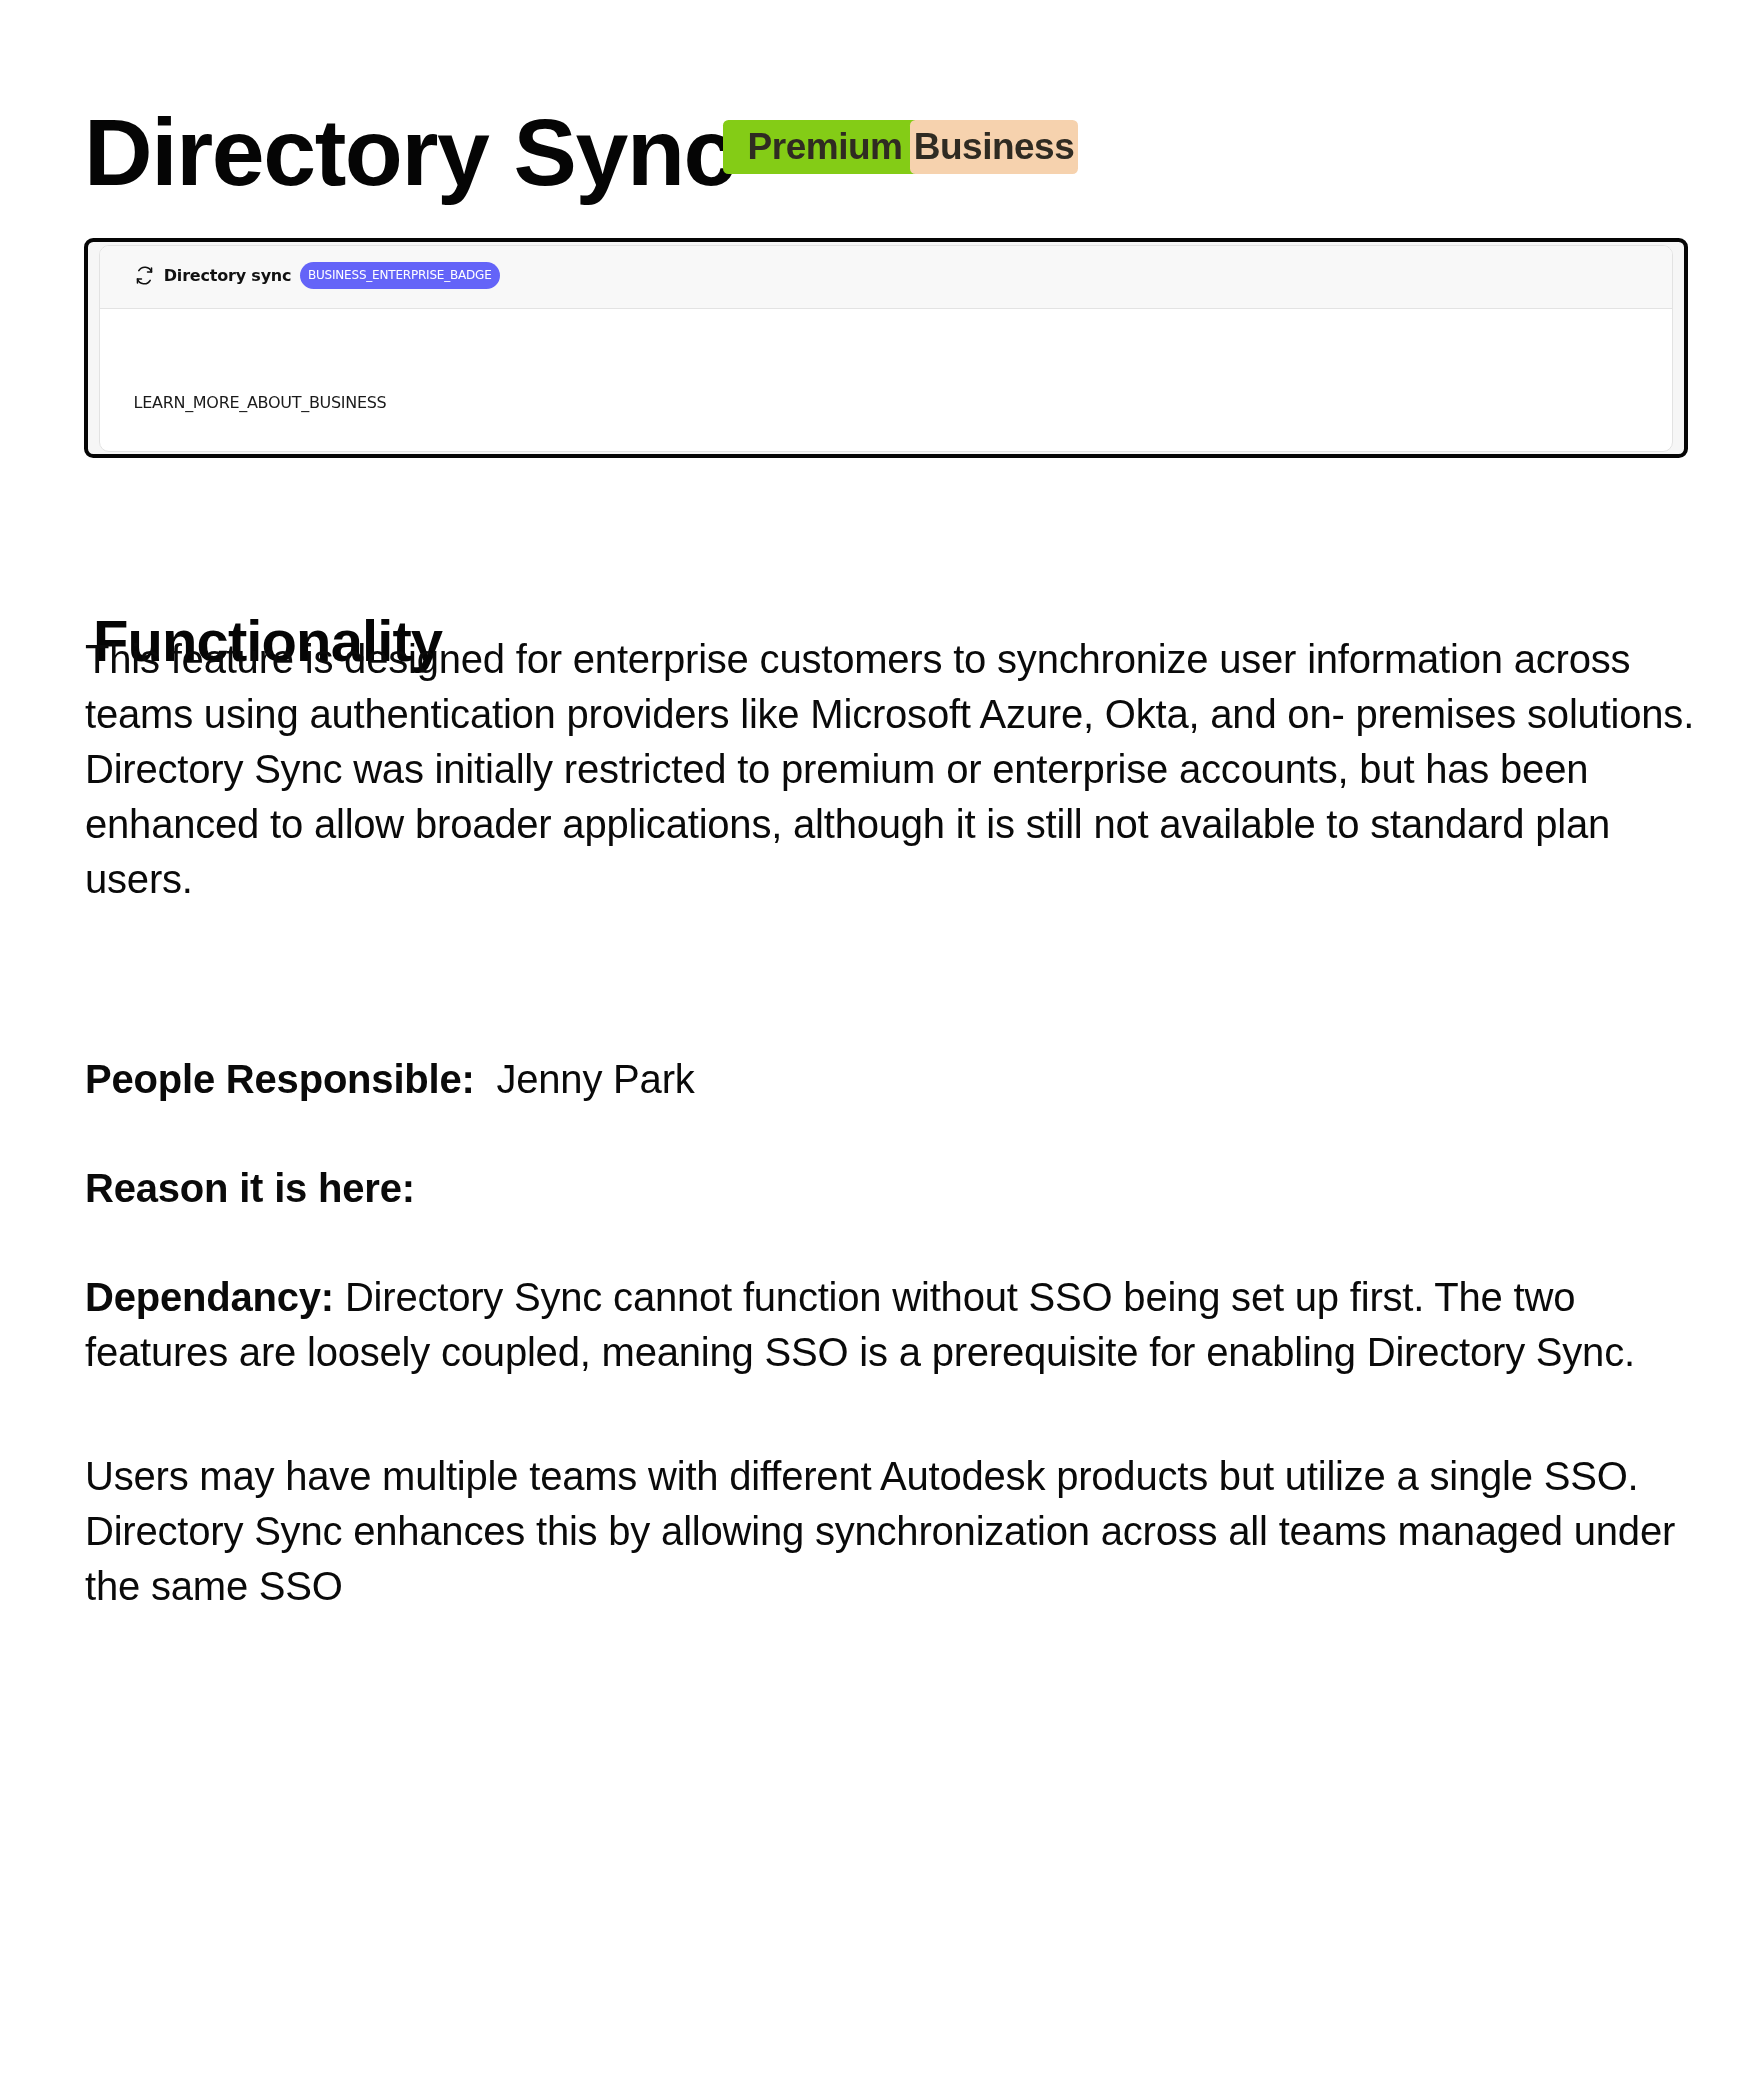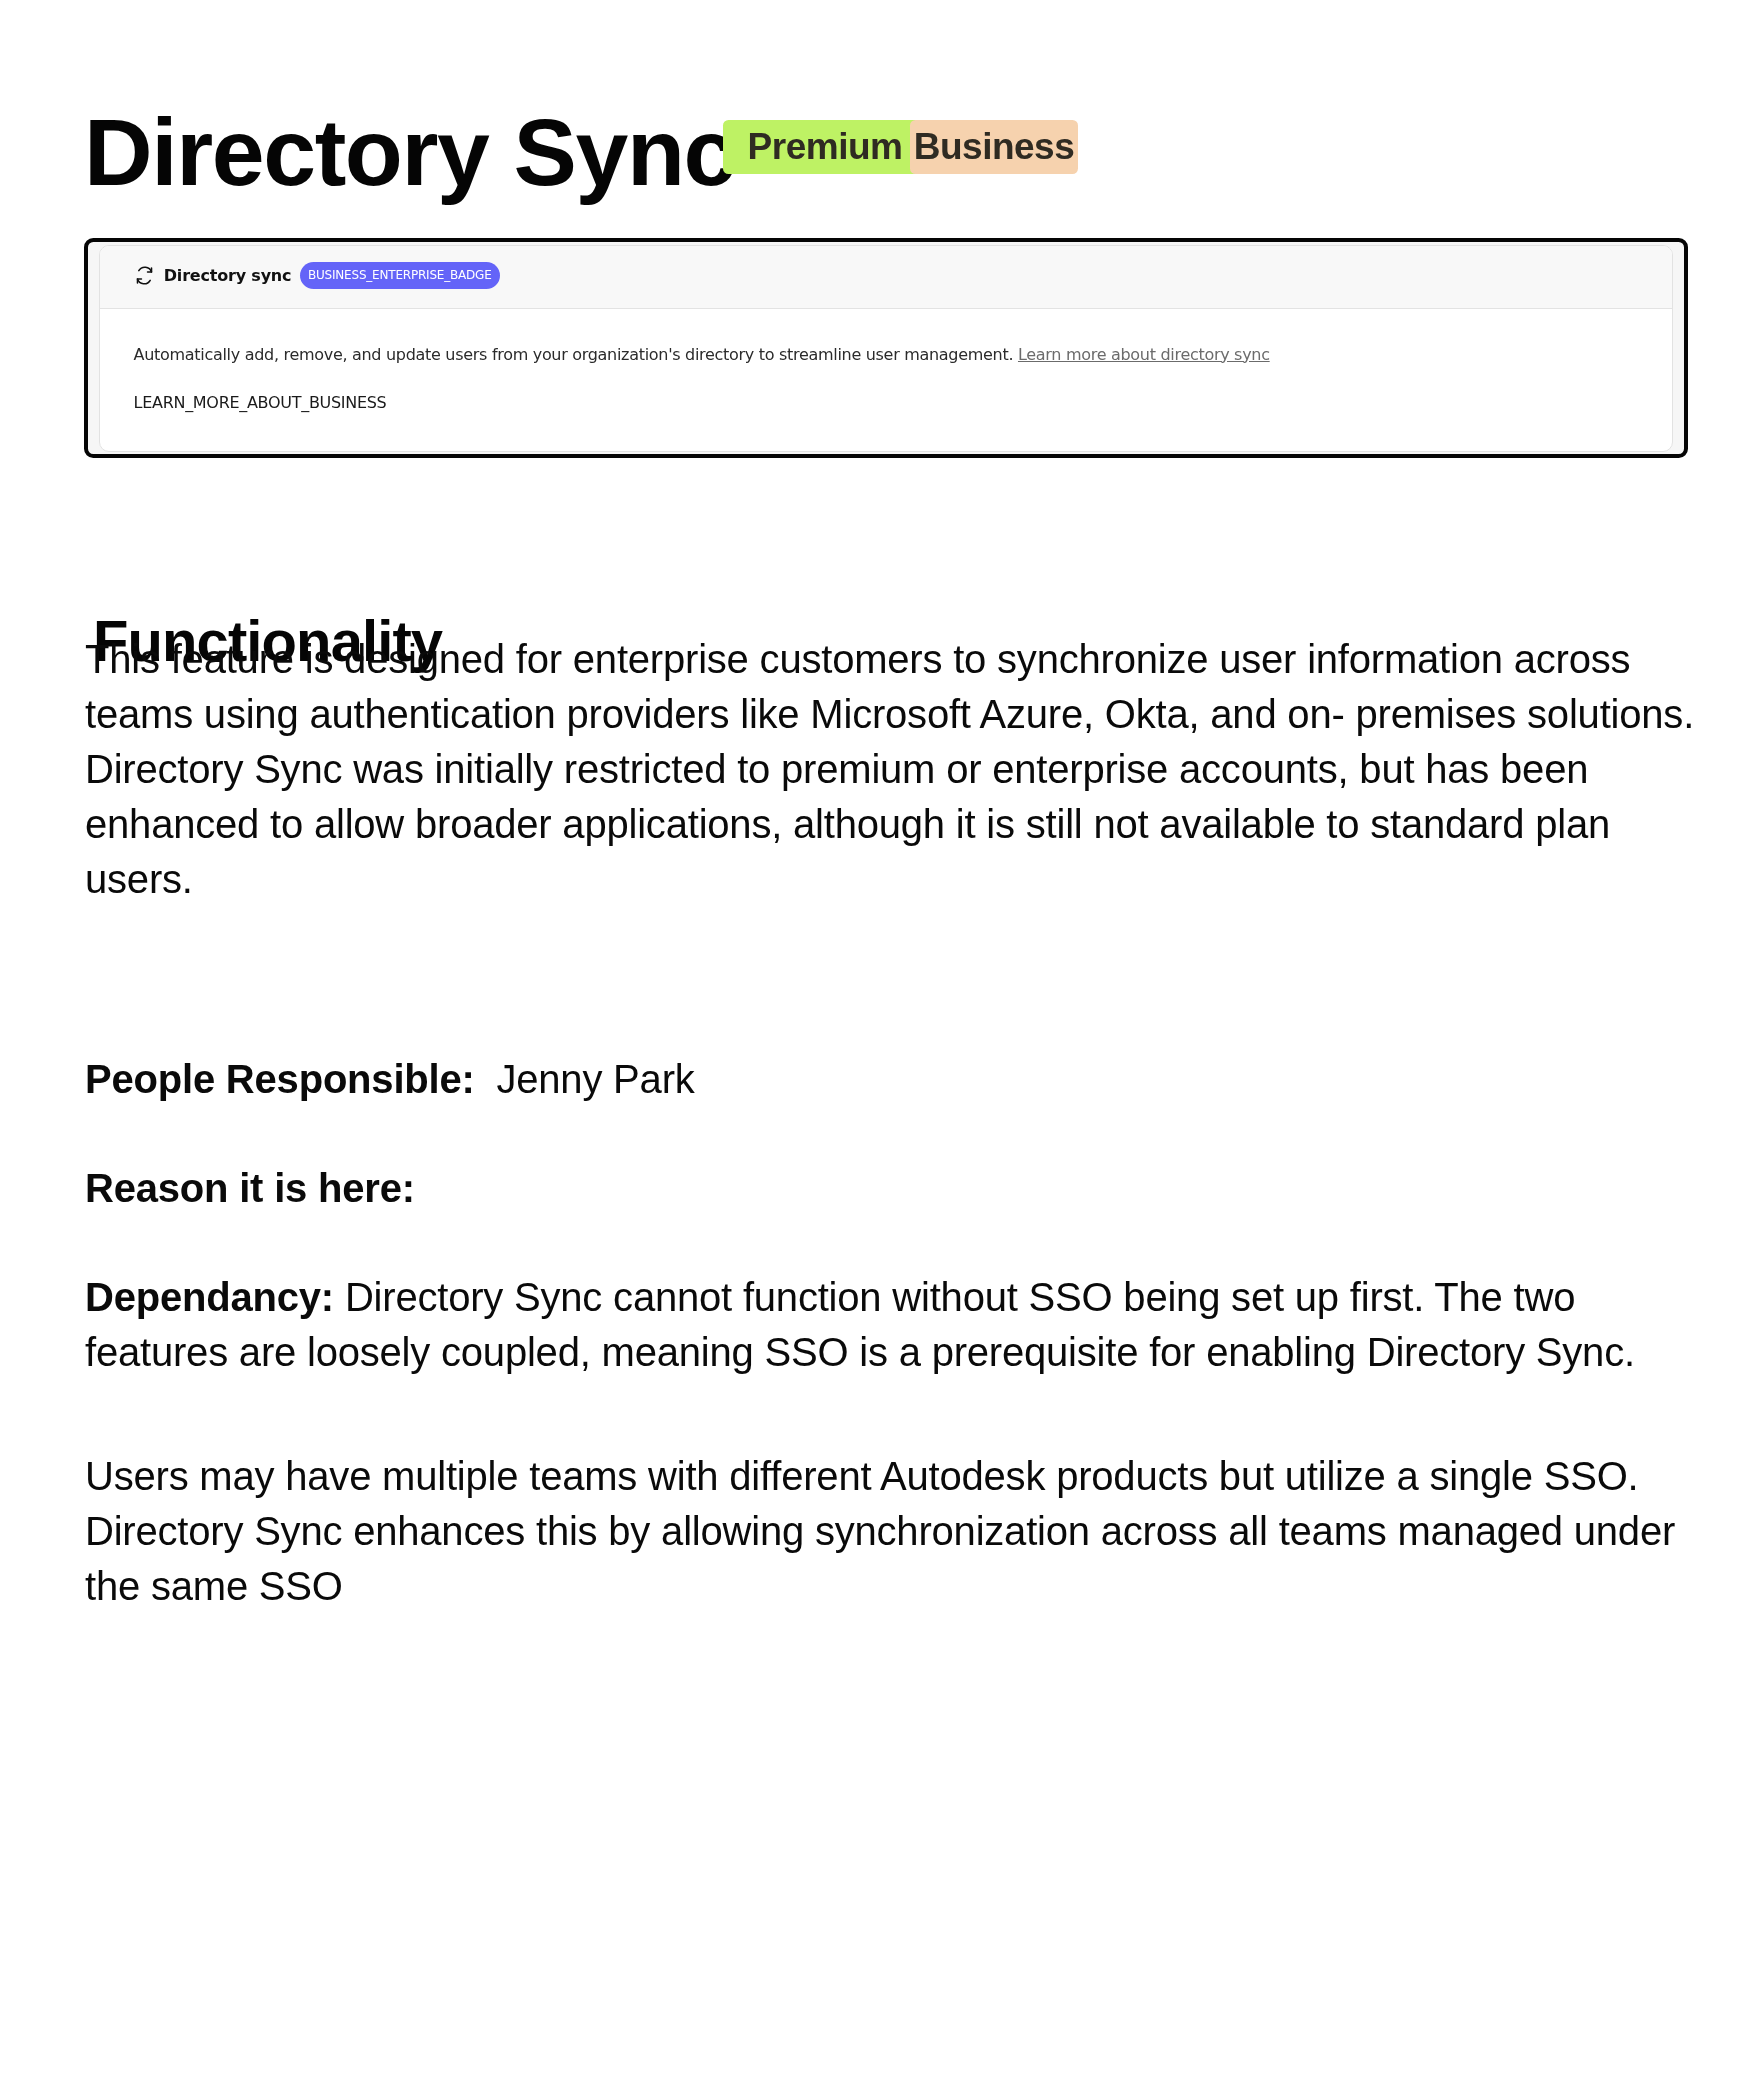--- a/index.html
+++ b/index.html
@@ -37,21 +37,21 @@
       height: 54px;
       border-radius: 5.5px;
       display: flex;
       align-items: center;
       justify-content: center;
       font-size: 37px;
       font-weight: 700;
       color: #2f2b22;
       letter-spacing: -0.5px;
     }
-    .tag-premium { left: 723px; width: 204px; background: #bef264; }
+    .tag-premium { left: 723px; width: 204px; background: #84cc16; }
     .tag-business { left: 910px; width: 168px; background: #f6d2ae; }
 
     
     .card-frame {
       position: absolute;
       left: 84px;
       top: 238px;
       width: 1604px;
       height: 220px;
       box-sizing: border-box;
@@ -181,24 +181,20 @@
         <svg class="sync-icon" viewBox="0 0 24 24" fill="none" stroke="#111" stroke-width="1.8" stroke-linecap="round" stroke-linejoin="round">
           <path d="M20 8a8 8 0 0 0-14.5-1.5"></path>
           <polyline points="20 3.5 20 8 15.5 8"></polyline>
           <path d="M4 16a8 8 0 0 0 14.5 1.5"></path>
           <polyline points="4 20.5 4 16 8.5 16"></polyline>
         </svg>
         <span class="card-title">Directory sync</span>
         <span class="badge-business-enterprise">BUSINESS_ENTERPRISE_BADGE</span>
       </div>
     </div>
-    <div class="card-body-text">
-      <span>Automatically add, remove, and update users from your organization's directory to streamline user management.</span>
-      <a>Learn more about directory sync</a>
-    </div>
     <a class="card-link-business">LEARN_MORE_ABOUT_BUSINESS</a>
   </div>
 </div>
 
 <h2 class="section-heading">Functionality</h2>
 <p class="body-text functionality-paragraph">This feature is designed for enterprise customers to synchronize user information across teams using authentication providers like Microsoft Azure, Okta, and on- premises solutions. Directory Sync was initially restricted to premium or enterprise accounts, but has been enhanced to allow broader applications, although it is still not available to standard plan users.</p>
 
 <p class="body-text people-line">
   <span class="label-bold">People Responsible:</span>&nbsp;
   <span>Jenny Park</span>

